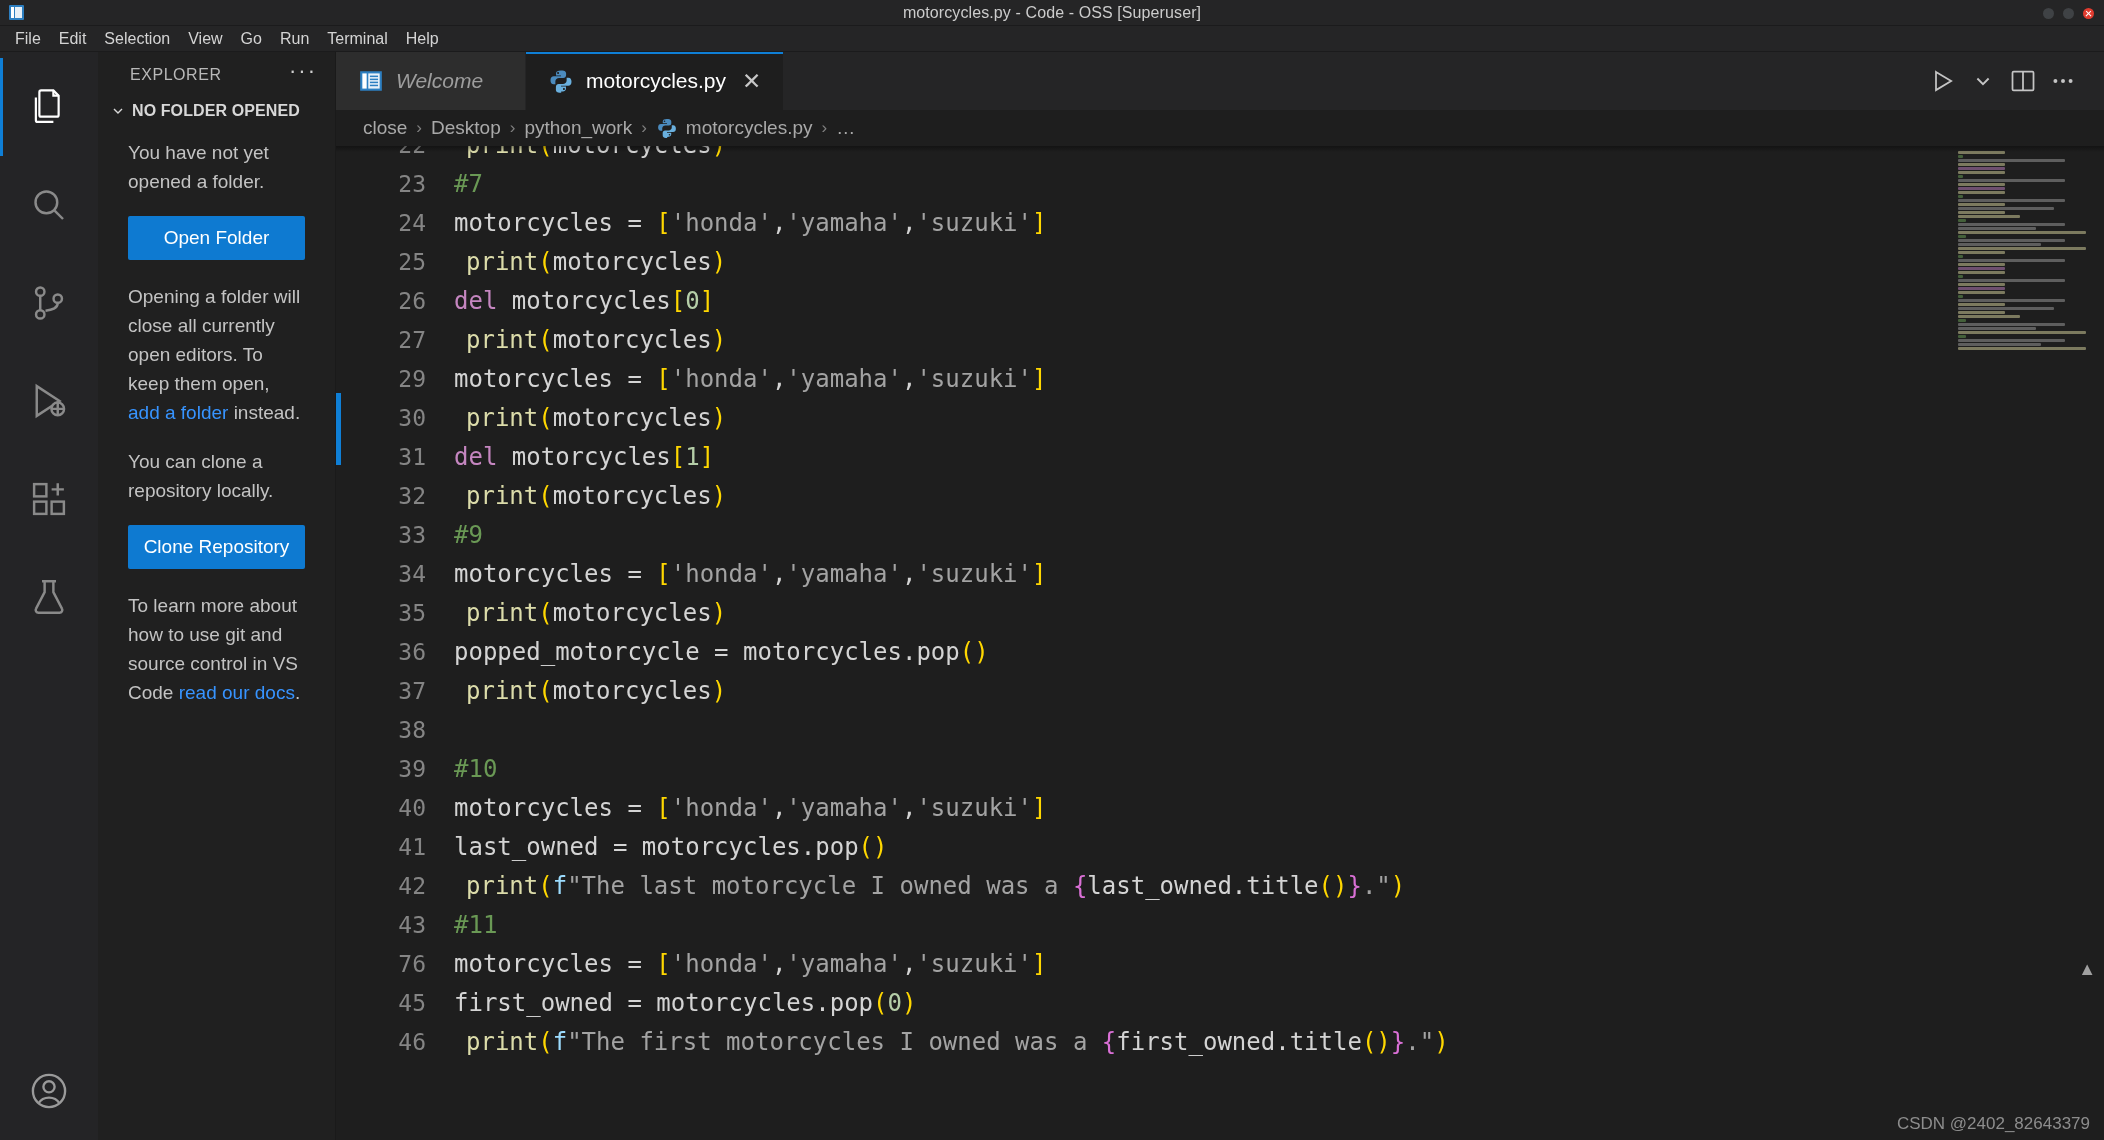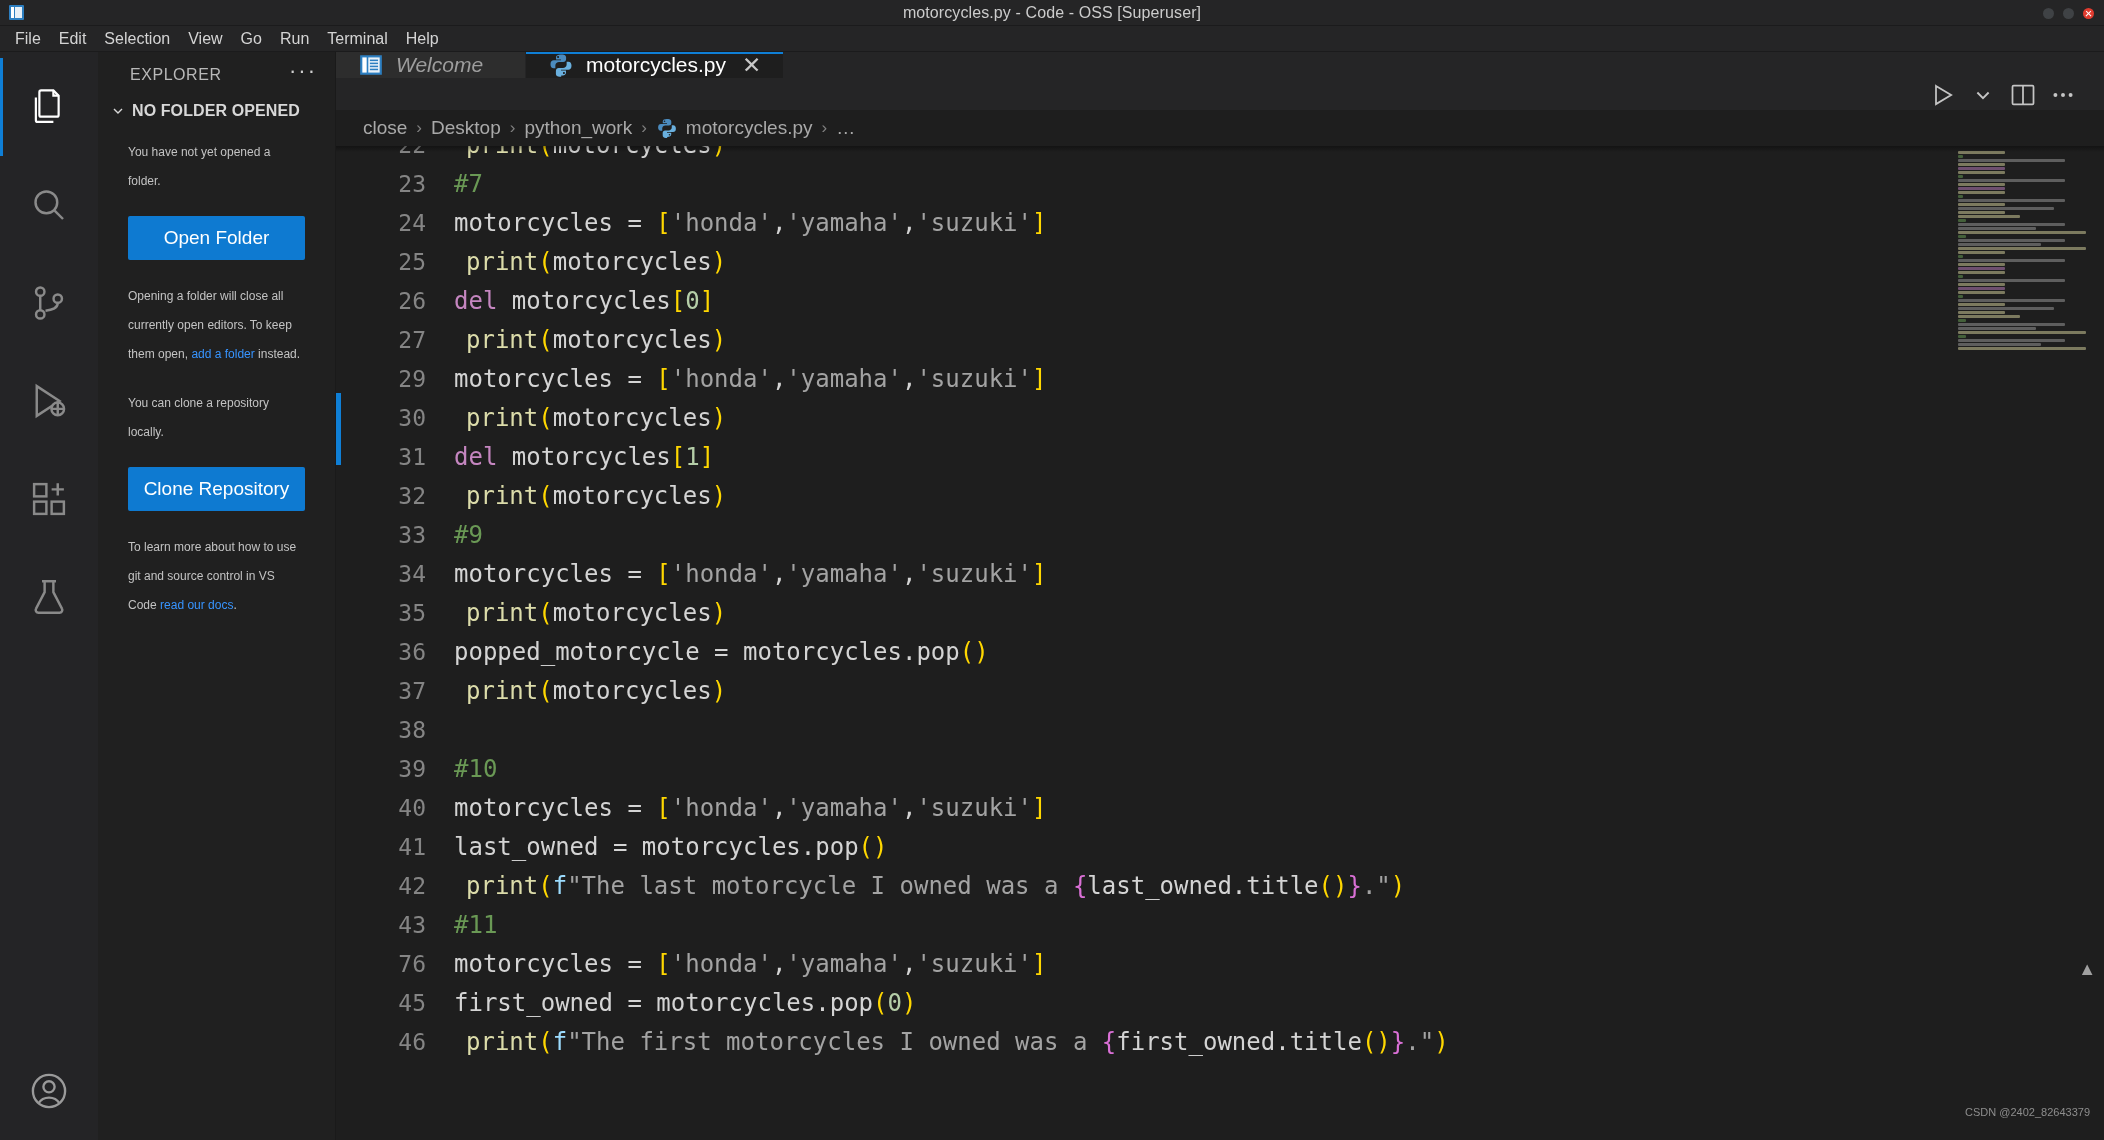--- a/index.html
+++ b/index.html
@@ -122,21 +122,21 @@
   }
   .section-head {
     display: flex; align-items: center; gap: 6px;
     padding: 4px 0 4px 12px;
     font-size: 16px; font-weight: bold; color: #d8d8d8;
     letter-spacing: .1px;
   }
   .chev { width: 16px; height: 16px; flex: none; }
   .sidebar-body { padding: 14px 30px 0 30px; }
   .sb-text {
-    font-size: 12px; line-height: 29px; color: #c3c3c3;
+    font-size: 19px; line-height: 29px; color: #c3c3c3;
     margin-bottom: 20px;
   }
   .sb-link { color: #3794ff; cursor: pointer; }
   .sb-button {
     display: block; width: 100%;
     background: #0e7ad1; color: #ffffff;
     border: none; border-radius: 2px;
     font-family: inherit; font-size: 19px;
     padding: 11px 4px;
     margin-bottom: 22px;
@@ -145,21 +145,20 @@
   }
 
   
   .editorgroup { flex: 1; display: flex; flex-direction: column; min-width: 0; background: #1e1e1e; }
 
   .tabsrow {
     height: 58px; min-height: 58px;
     background: #252526;
     display: flex; align-items: stretch;
     position: relative;
-    flex-direction: column;
   }
   .tabs { display: flex; align-items: stretch; }
   .tab {
     display: flex; align-items: center; gap: 12px;
     padding: 0 22px;
     background: #2d2d2d;
     border-right: 1px solid #252526;
     min-width: 190px;
     position: relative;
     cursor: pointer;
@@ -243,22 +242,22 @@
     overflow: hidden;
   }
   .mm-line { height: 3px; margin: 1px 0 1px 4px; border-radius: 1px; }
 
   
   .scroll-arrow {
     position: absolute; right: 8px; bottom: 160px;
     color: #a0a0a0; font-size: 18px;
   }
   .watermark {
-    position: absolute; right: 14px; bottom: 22px;
-    font-size: 11px; color: #8d8d8d;
+    position: absolute; right: 14px; bottom: 6px;
+    font-size: 17px; color: #8d8d8d;
     font-family: "Liberation Sans", sans-serif;
     pointer-events: none;
   }
   .editor-top-shadow {
     position: absolute; left: 0; right: 0; top: 0; height: 6px;
     background: linear-gradient(to bottom, rgba(0,0,0,.38), rgba(0,0,0,0));
     pointer-events: none;
   }
   .cursor-bar {
     position: absolute; left: 0; top: 247px;

